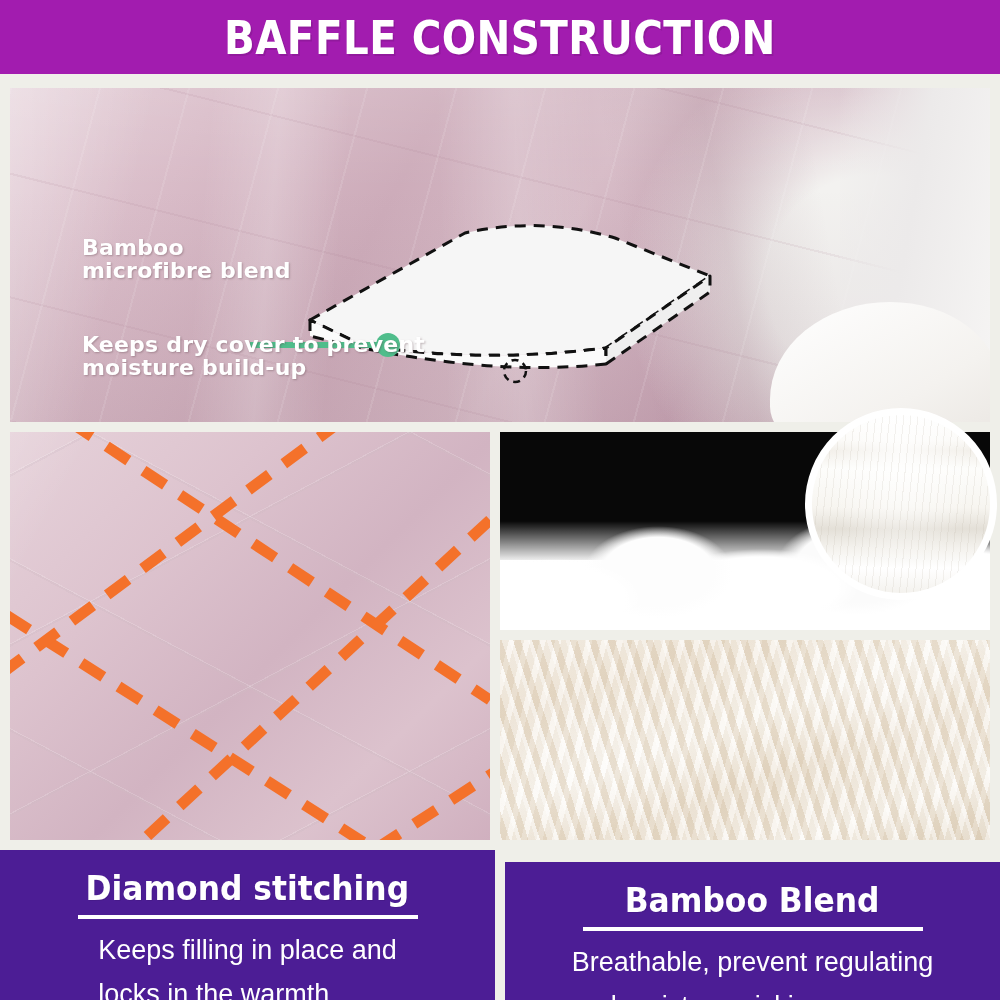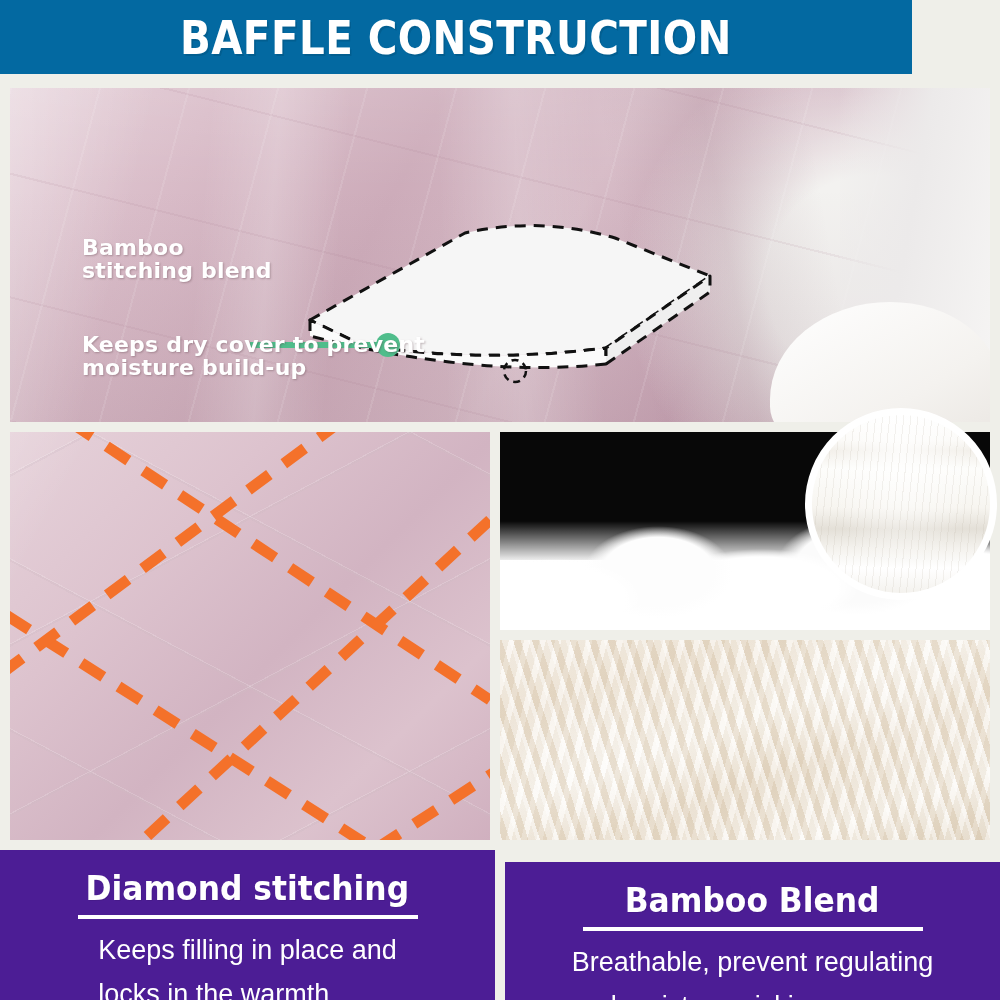--- a/index.html
+++ b/index.html
@@ -6,22 +6,22 @@
   body{
     width:1000px;height:1000px;
     background:#efefe9;
     font-family:"Liberation Sans", sans-serif;
     overflow:hidden;
   }
   .page{position:relative;width:1000px;height:1000px;background:#efefe9;}
 
   
   .header{
-    position:absolute;left:0;top:0;width:912px;height:74px;
-    background:#0369a1;
+    position:absolute;left:0;top:0;width:1000px;height:74px;
+    background:#a21caf;
     display:flex;align-items:center;justify-content:center;
   }
   .header-title{
     color:#ffffff;
     font-family:"DejaVu Sans", sans-serif;
     font-weight:bold;
     font-size:47px;
     line-height:47px;
     letter-spacing:0.5px;
     transform:scaleX(0.86);
@@ -203,21 +203,21 @@
 
       <line x1="240" y1="257" x2="372" y2="257" stroke="#4fbd8b" stroke-width="6"></line>
       <circle cx="378" cy="257" r="12" fill="#4fbd8b"></circle>
 
       <line x1="452" y1="363" x2="566" y2="363" stroke="#4fbd8b" stroke-width="6"></line>
       <circle cx="572" cy="363" r="12" fill="#4fbd8b"></circle>
     </svg>
   </div>
 
   <div class="callout callout-1">Bamboo
-stitching blend</div>
+microfibre blend</div>
   <div class="callout callout-2">Keeps dry cover to prevent
 moisture build-up</div>
 
   <div class="panel-diamond">
     <div class="diamond-puffs"></div>
     <svg class="diamond-svg" viewBox="0 0 480 408">
       <g stroke="#f4712a" stroke-width="11" stroke-dasharray="26 18" fill="none" stroke-linecap="butt">
         <line x1="60" y1="-10" x2="480" y2="268"></line>
         <line x1="-40" y1="160" x2="400" y2="440"></line>
         <line x1="330" y1="-10" x2="-20" y2="250"></line>

